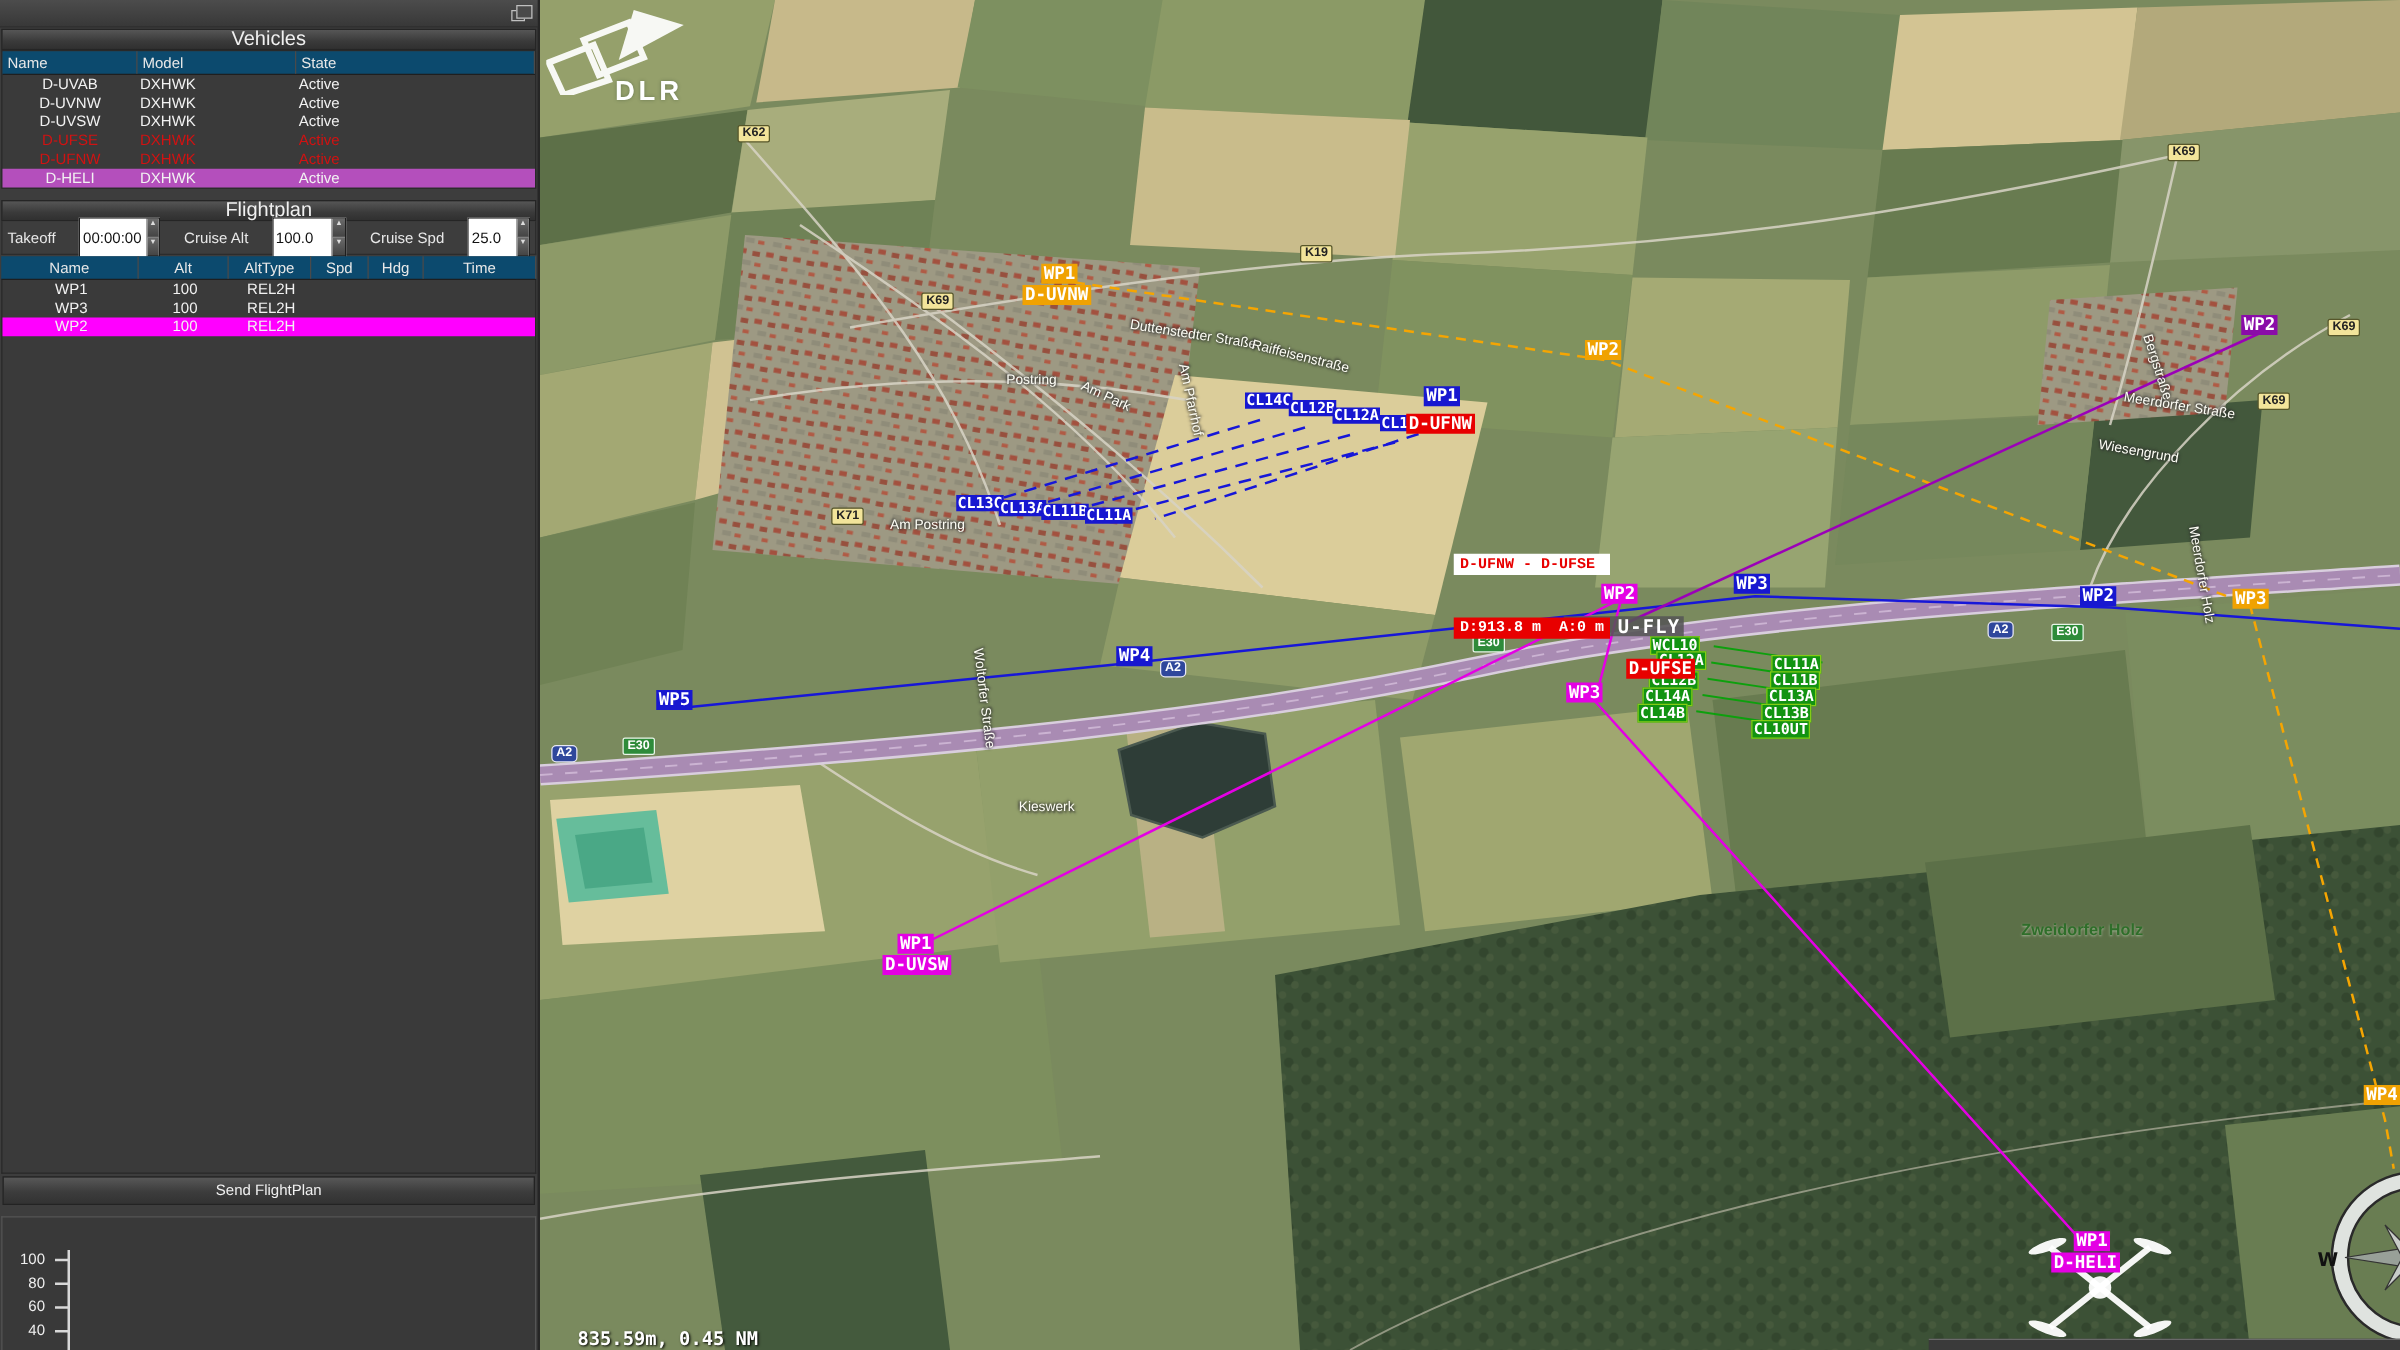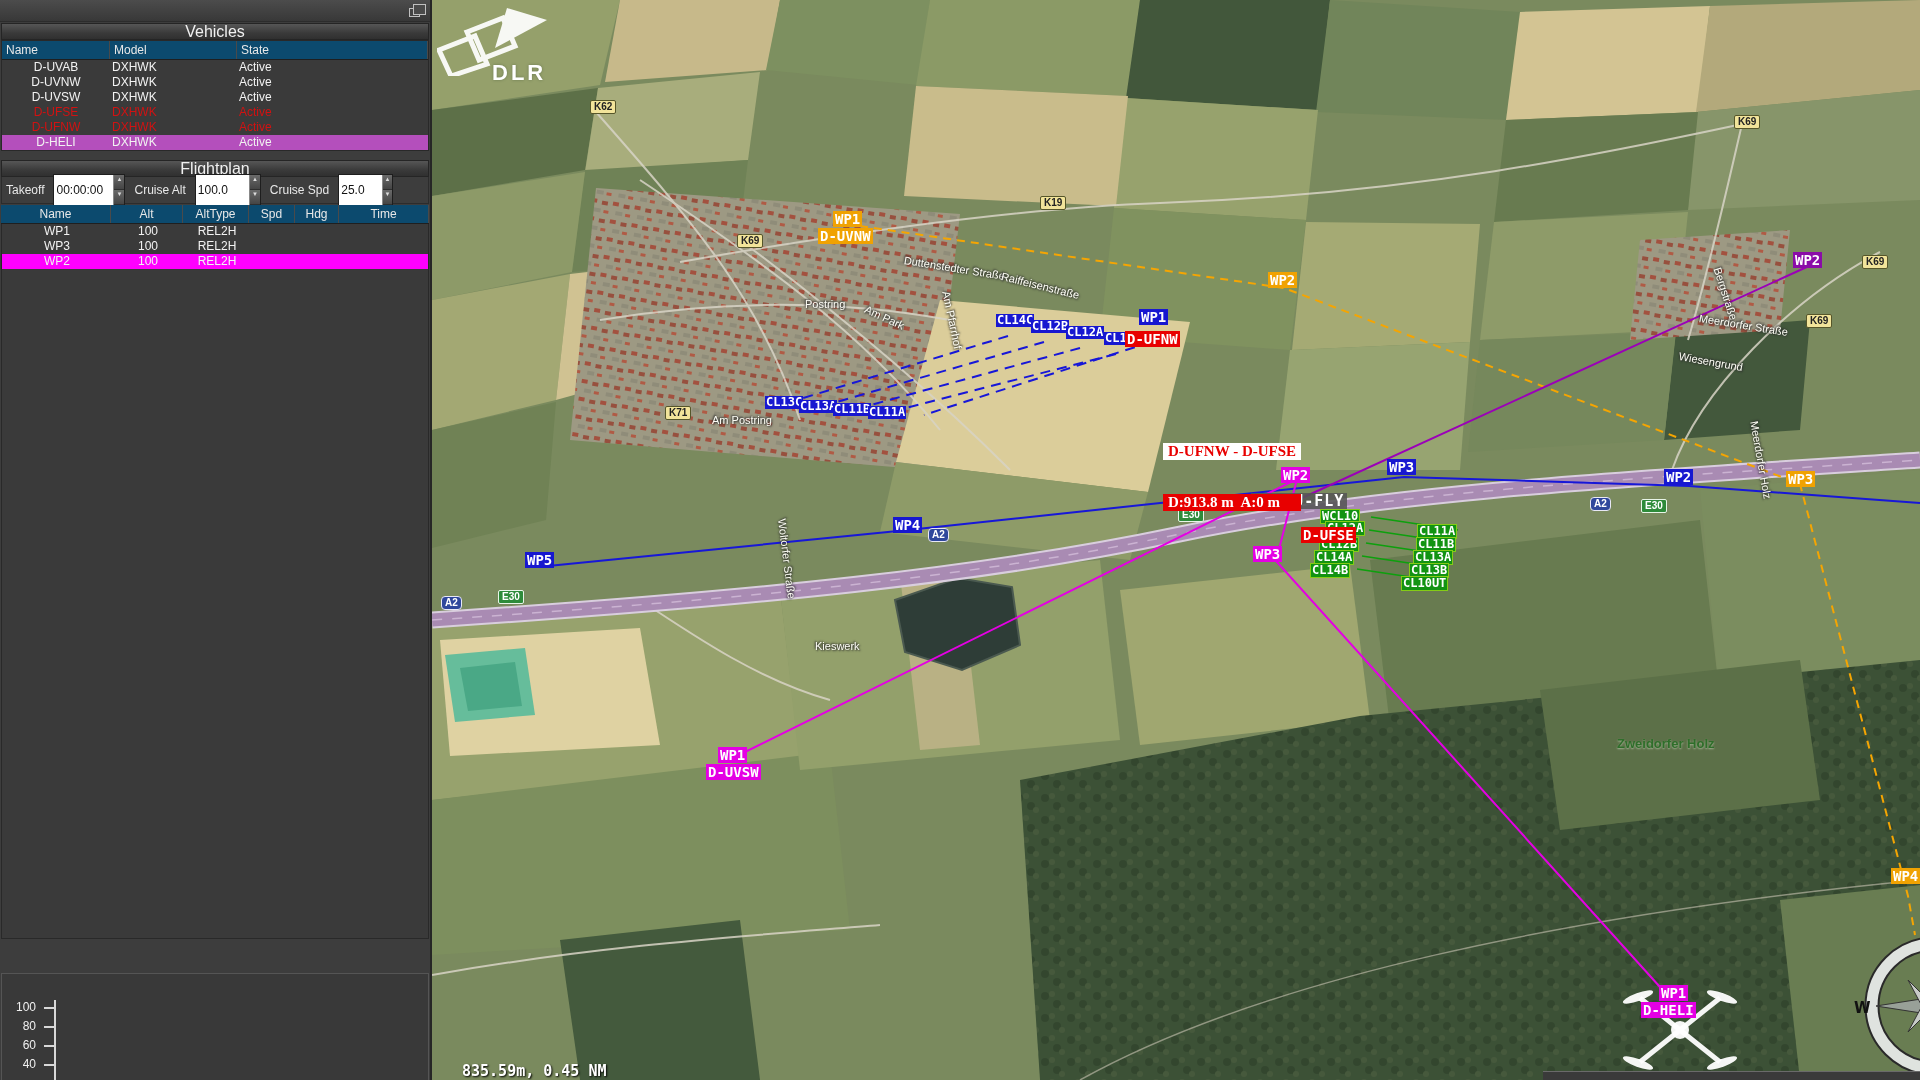--- a/index.html
+++ b/index.html
@@ -26,21 +26,21 @@
   .tbl-row { display:grid; height:15px; }
   .tbl-row > div { font-size:12px; color:#f2f2f2; line-height:15px; padding:0 2px; }
 
   #vehicles-panel { position:absolute; top:23px; left:1px; right:1px; }
   #vehicles-panel .tbl-head, #vehicles-panel .tbl-row { grid-template-columns:108px 127px 1fr; }
   #vehicles-panel .tbl-row > div:first-child { text-align:center; }
   .row-alert > div { color:#d11212 !important; }
   .row-selected { background:#b44fbc; }
 
   #flightplan-panel { position:absolute; top:160px; left:1px; right:1px; bottom:141px; }
-  .fp-controls { display:flex; align-items:center; gap:9px; padding:3px 4px;
+  .fp-controls { display:flex; align-items:center; gap:19px; padding:3px 4px;
                  background:#3d3d3d; border:1px solid #2c2c2c; border-top:none; height:27px; }
   .fp-label { color:#e8e8e8; font-size:12px; white-space:nowrap; }
   .spin { display:flex; height:32px; border:1px solid #1e1e1e; background:#fff; }
   .spin input { border:none; outline:none; width:100%; font-size:12px; padding:0 2px;
                 color:#111; background:#fff; font-family:"Liberation Sans",sans-serif; }
   .spin-btns { width:13px; display:flex; flex-direction:column; border-left:1px solid #888; }
   .spin-btns span { flex:1; background:linear-gradient(#6a6a6a,#454545); color:#ddd;
                     font-size:6px; line-height:9px; text-align:center; border-bottom:1px solid #2e2e2e; }
   #wp-table { position:absolute; top:45px; left:0; right:0; bottom:0; }
   #wp-table .tbl-head, #wp-table .tbl-row { grid-template-columns:110px 72px 66px 46px 44px 1fr; }
@@ -74,22 +74,22 @@
   .wl { font-size:14px; padding:0 2px; }
   .cl { font-size:12px; padding:0 1px; line-height:13px; z-index:18; }
   .c-orange { background:#f0a202; }
   .c-blue   { background:#1717d0; }
   .c-magenta{ background:#e400e4; }
   .c-purple { background:#8a0ca8; }
   .c-red    { background:#e80000; z-index:22; }
   .c-green  { background:#129312; border:1px solid #84cc16; }
   .gcs { font-size:15px; background:rgba(85,85,85,0.88); padding:0 3px; letter-spacing:1px; }
 
-  #warning-box { position:absolute; z-index:30; font-family:Liberation Serif, serif;
-                 font-weight:bold; font-size:15px; line-height:17px; white-space:pre; }
+  #warning-box { position:absolute; z-index:30; font-family:Liberation Mono, monospace;
+                 font-weight:bold; font-size:12px; line-height:17px; white-space:pre; }
   #warning-box .w1 { background:#ffffff; color:#e80000; padding:0 5px; }
   #warning-box .w2 { background:#e80000; color:#ffffff; padding:0 5px; }
 
   .street { position:absolute; font-size:11px; color:#fdfdf5; white-space:nowrap;
             text-shadow:1px 1px 2px #2e2e2e, -1px -1px 2px #2e2e2e; z-index:8; }
   .area-label { position:absolute; font-size:13px; font-weight:bold; color:#2f6e2a;
                 text-shadow:0 1px 2px rgba(235,245,225,.55); z-index:8; }
   .badge { position:absolute; font-size:10px; font-weight:bold; line-height:12px;
            padding:0 3px; border-radius:2px; z-index:9; }
   .badge-county   { background:#f2e49a; color:#222; border:1px solid #56562a; }
@@ -216,20 +216,21 @@
           <div>100</div>
           <div>REL2H</div>
           <div></div>
           <div></div>
           <div></div>
         </div>
       </div>
     </div>
   </div>
 
+  <div id="send-btn">Send FlightPlan</div>
 
   <div id="alt-chart">
     <div id="alt-axis"></div>
     <div class="alt-tick" style="top:26px">
       <span class="lbl">100</span>
         <span class="mark"></span>
     </div>
     <div class="alt-tick" style="top:45px">
       <span class="lbl">80</span>
         <span class="mark"></span>

